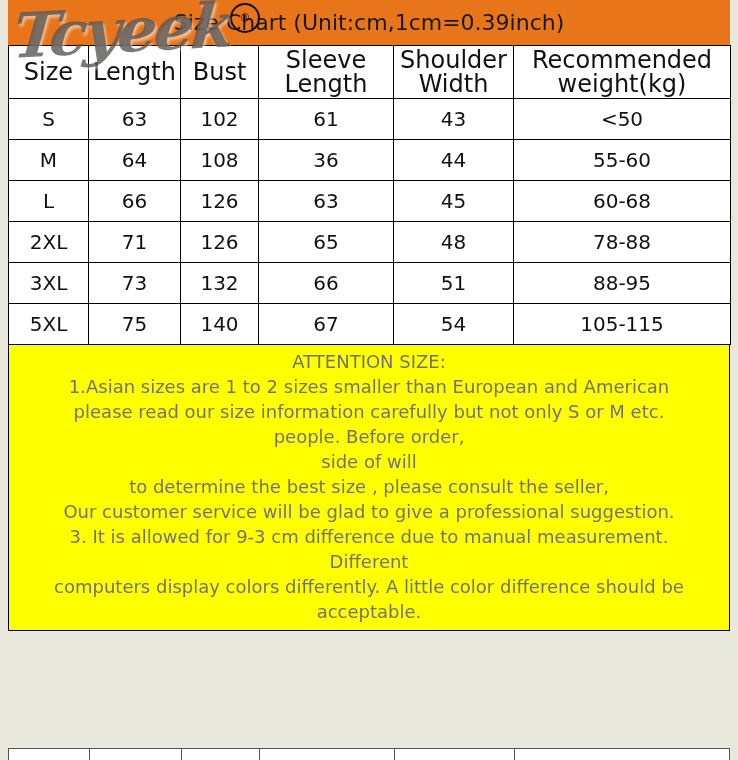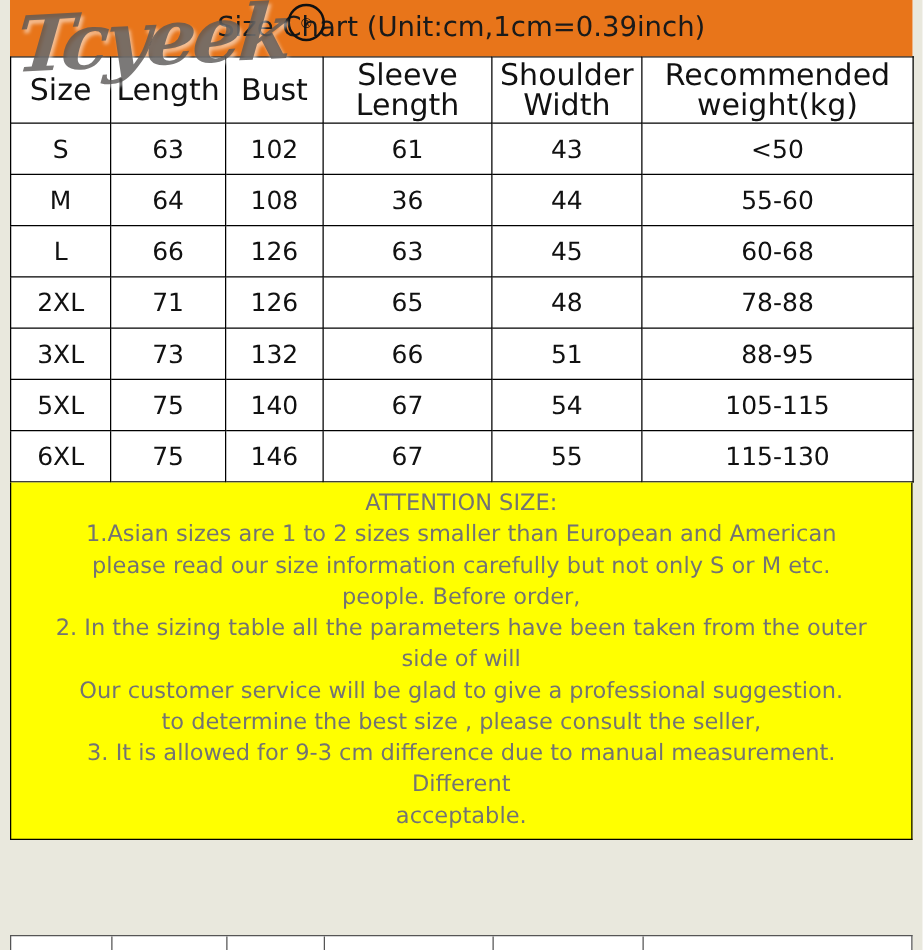--- a/index.html
+++ b/index.html
@@ -235,43 +235,35 @@
           <td>88-95</td>
         </tr>
         <tr>
           <td>5XL</td>
           <td>75</td>
           <td>140</td>
           <td>67</td>
           <td>54</td>
           <td>105-115</td>
         </tr>
-        <tr>
-          <td>6XL</td>
-          <td>75</td>
-          <td>146</td>
-          <td>67</td>
-          <td>55</td>
-          <td>115-130</td>
-        </tr>
       </tbody>
   </table>
 
   <div class="attention">
     <div class="line">ATTENTION SIZE:</div>
     <div id="attention-lines">
         <div class="line">1.Asian sizes are 1 to 2 sizes smaller than European and American</div>
         <div class="line">please read our size information carefully but not only S or M etc.</div>
         <div class="line">people. Before order,</div>
-        <div class="line">2. In the sizing table all the parameters have been taken from the outer</div>
         <div class="line">side of will</div>
+        <div class="line">to determine the best size , please consult the seller,</div>
         <div class="line">Our customer service will be glad to give a professional suggestion.</div>
-        <div class="line">to determine the best size , please consult the seller,</div>
         <div class="line">3. It is allowed for 9-3 cm difference due to manual measurement.</div>
         <div class="line">Different</div>
+        <div class="line">computers display colors differently. A little color difference should be</div>
         <div class="line">acceptable.</div>
       </div>
   </div>
 
 </div>
 
 <div class="bottom-sliver">
   <div class="divider" style="left:80px"></div>
   <div class="divider" style="left:172px"></div>
   <div class="divider" style="left:250px"></div>

